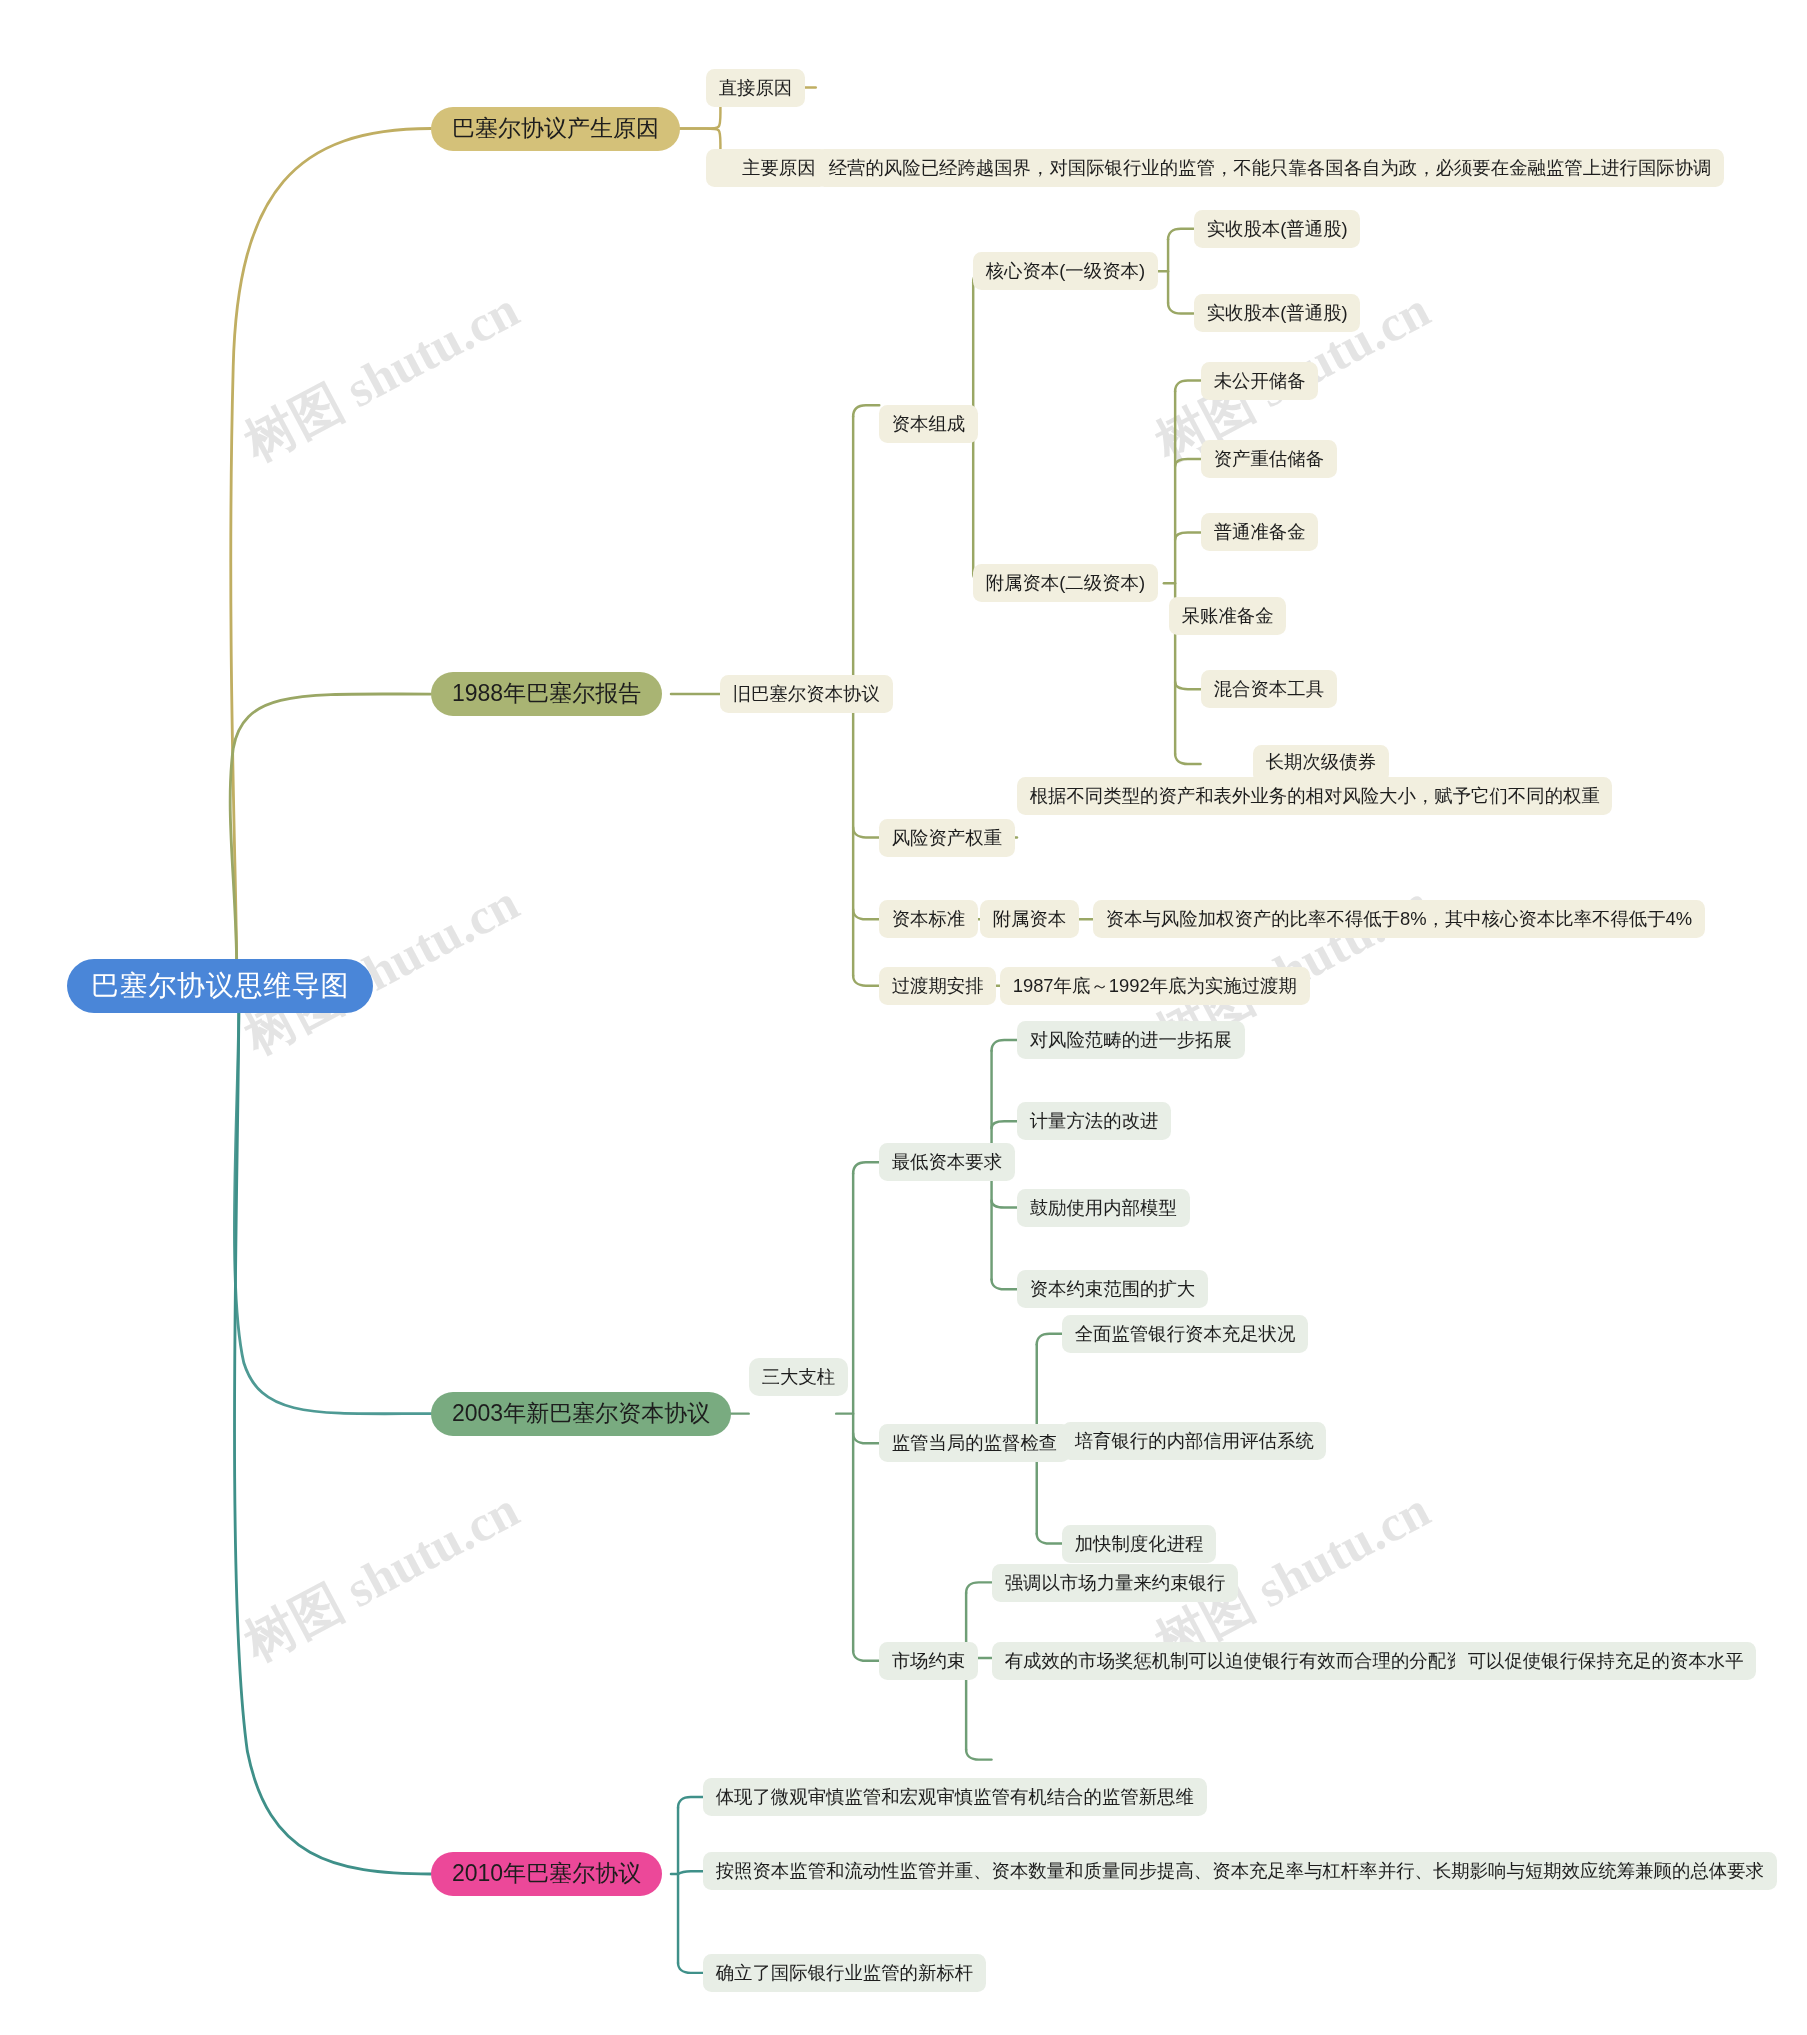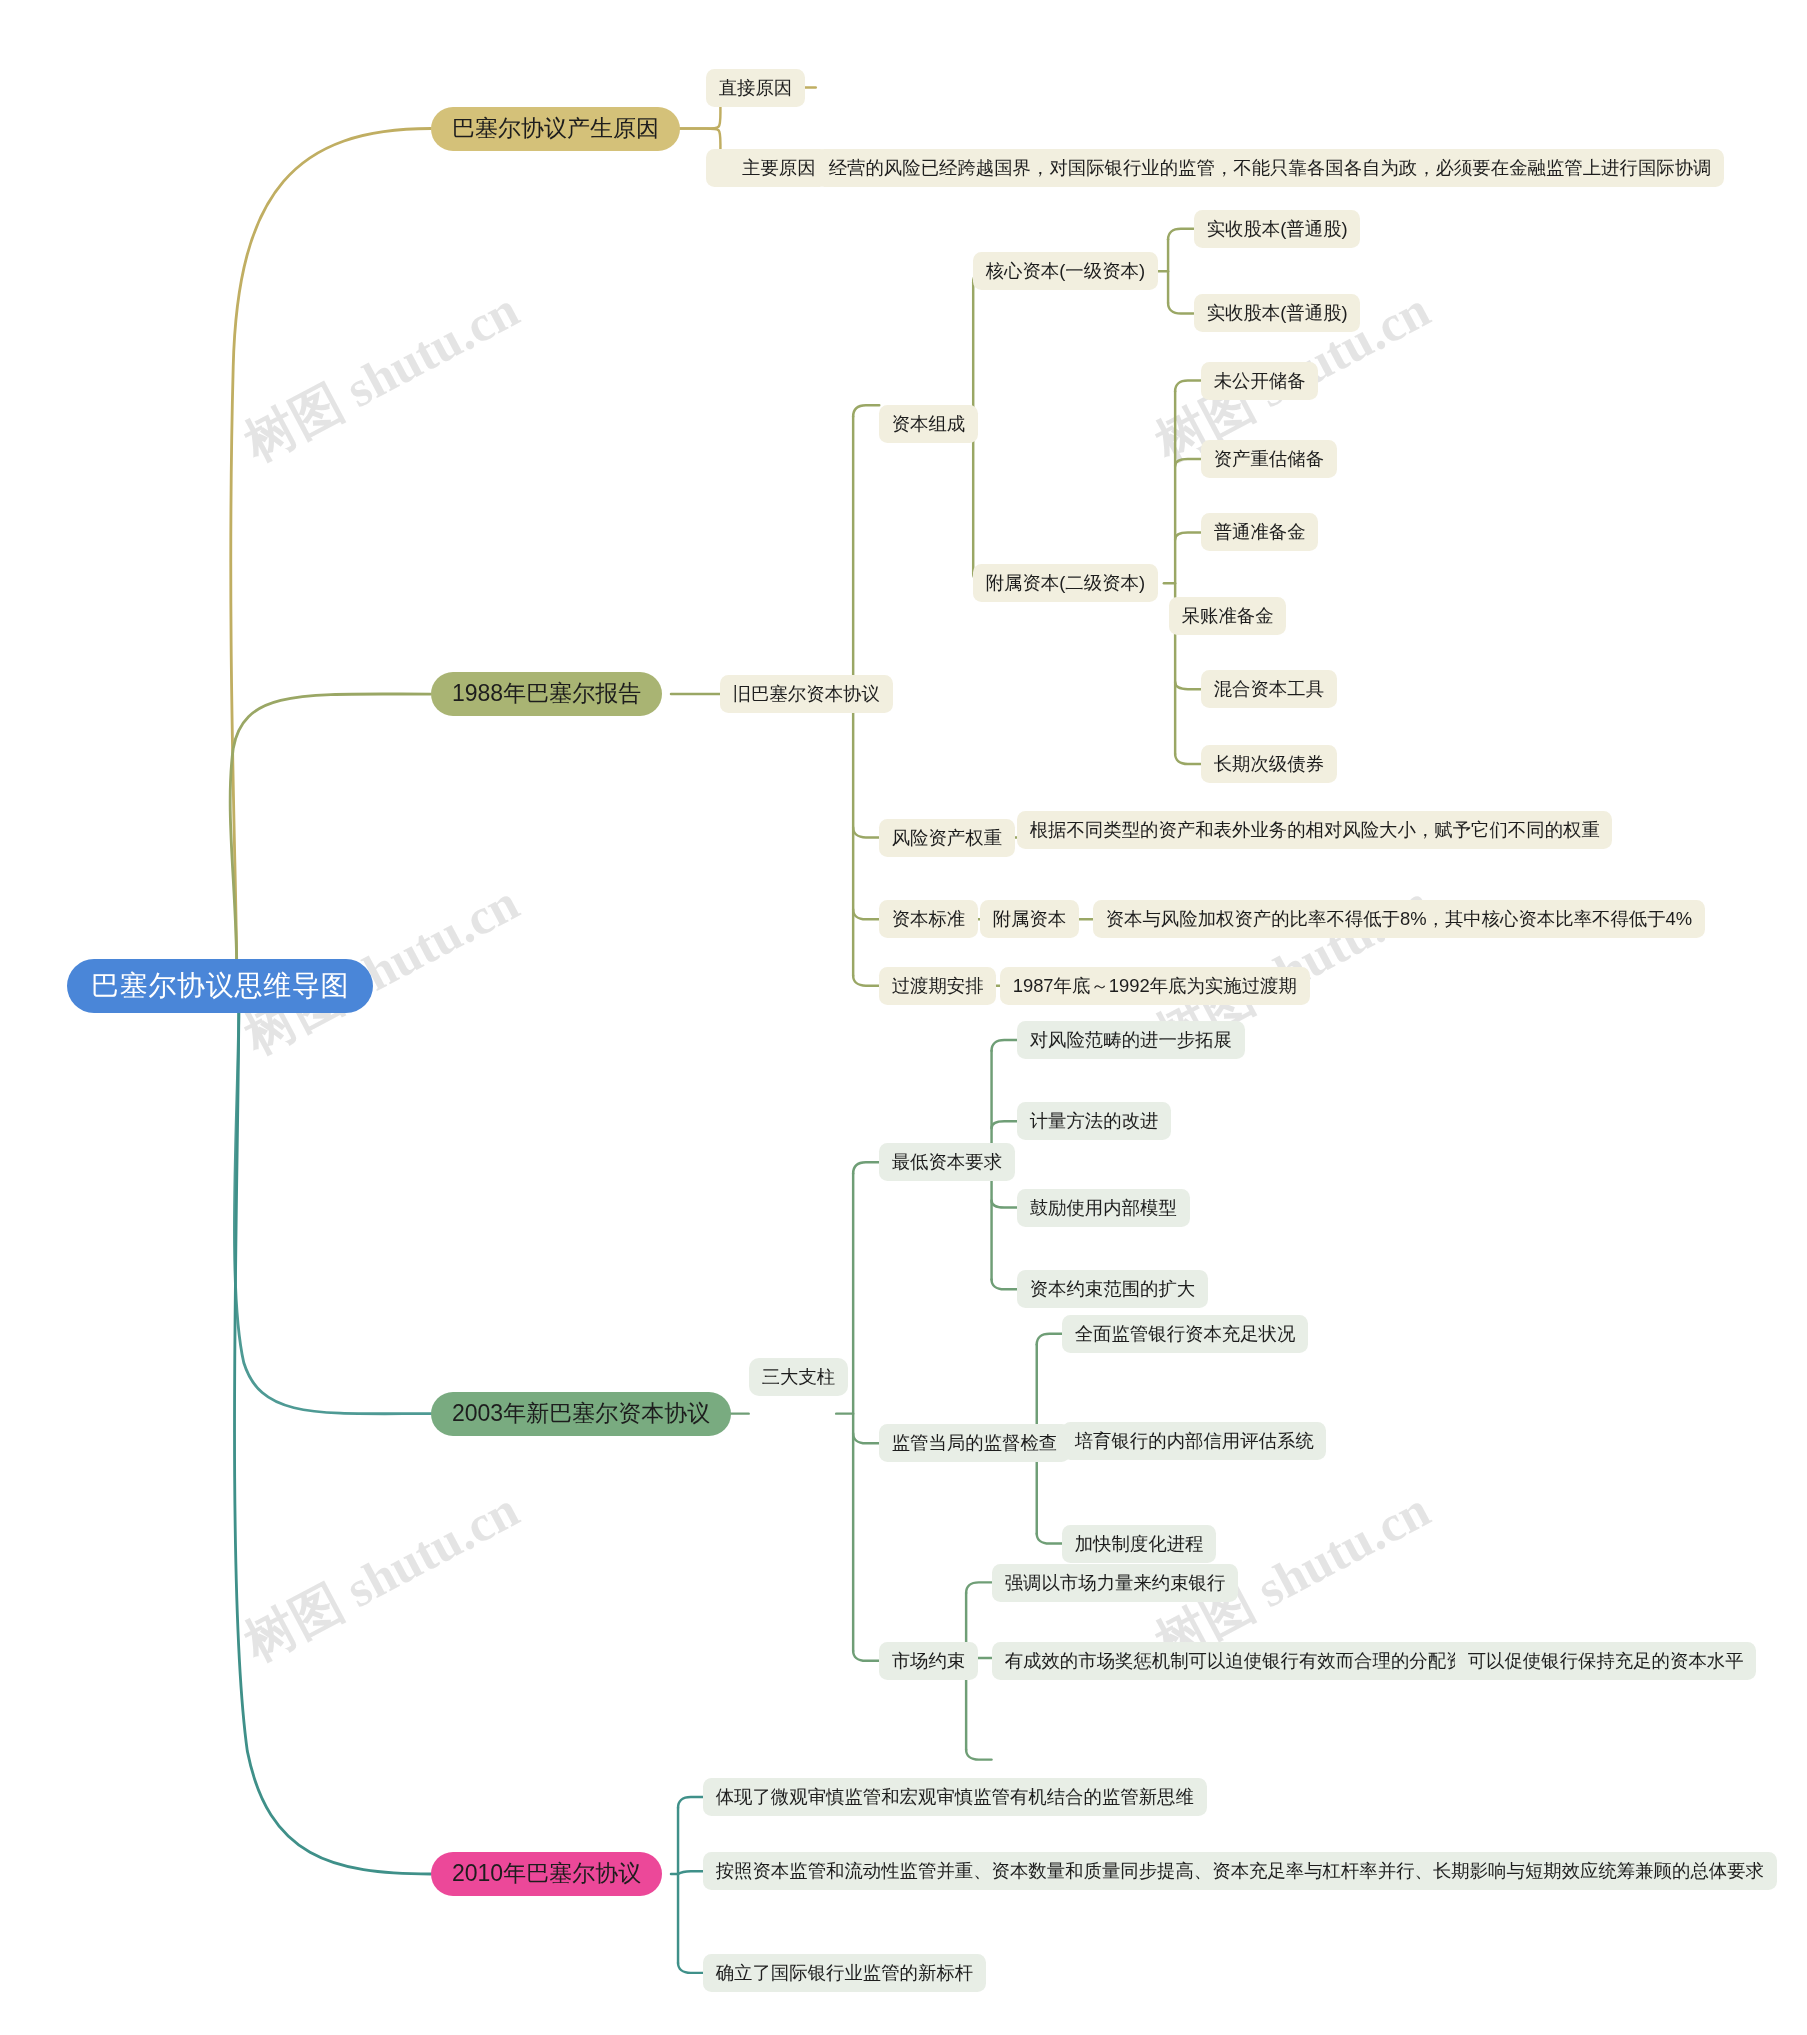--- a/index.html
+++ b/index.html
@@ -177,28 +177,28 @@
     </div>
   <div class="node leaf cream" style="left:1201px;top:513px;">
       <span>普通准备金</span>
     </div>
   <div class="node leaf cream" style="left:1169px;top:597px;">
       <span>呆账准备金</span>
     </div>
   <div class="node leaf cream" style="left:1201px;top:670px;">
       <span>混合资本工具</span>
     </div>
-  <div class="node leaf cream" style="left:1201px;top:745px;">
+  <div class="node leaf cream" style="left:1253px;top:745px;font-family:Liberation Mono, monospace;">
       <span>长期次级债券</span>
     </div>
 
   <div class="node leaf cream" style="left:879px;top:819px;">
       <span>风险资产权重</span>
     </div>
-  <div class="node leaf cream" style="left:1017px;top:811px;text-align:right;">
+  <div class="node leaf cream" style="left:1017px;top:777px;text-align:right;">
       <span>根据不同类型的资产和表外业务的相对风险大小，赋予它们不同的权重</span>
     </div>
 
   <div class="node leaf cream" style="left:879px;top:900px;">
       <span>资本标准</span>
     </div>
   <div class="node leaf cream" style="left:980px;top:900px;">
       <span>附属资本</span>
     </div>
   <div class="node leaf cream" style="left:1093px;top:900px;">

